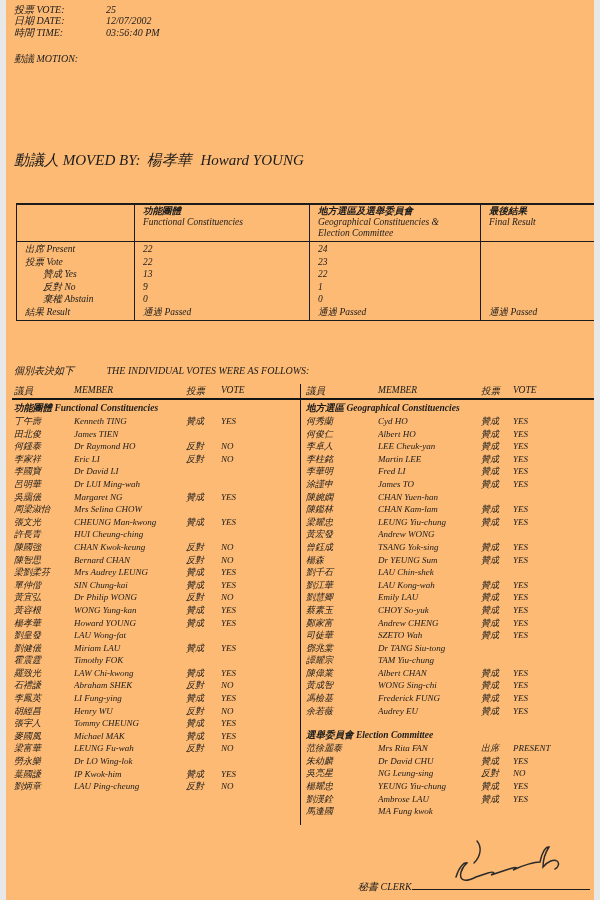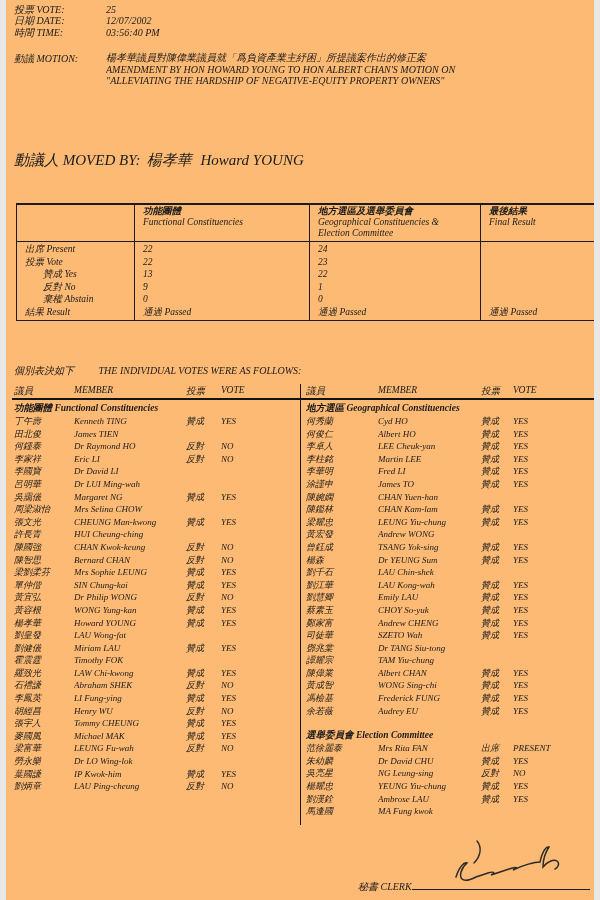--- a/index.html
+++ b/index.html
@@ -26,21 +26,21 @@
     font-size:9.5px;table-layout:fixed;}
   table.summary td{border:1px solid #1c1c1c;vertical-align:top;padding:1px 4px 2px 8px;line-height:11px;}
   table.summary{border-top:2px solid #1c1c1c;}
   td.c1{width:105px;} td.c2{width:162px;} td.c3{width:158px;} td.c4{width:162px;}
   .hcn{font-weight:bold;}
   table.summary td .line{line-height:12.5px;height:12.5px;white-space:nowrap;overflow:hidden;}
   .indent{padding-left:18px;}
   
   .votes{position:absolute;left:0;top:360px;width:600px;height:470px;}
   .ivtitle{position:absolute;left:8px;top:4px;font-size:10px;white-space:nowrap;}
-  .ivtitle .en{margin-left:22px;}
+  .ivtitle .en{margin-left:30px;}
   .vhead{position:absolute;top:25px;}
   .hl{left:8px;width:286px;}
   .hr2{left:300px;width:297px;}
   .thickline{position:absolute;left:6px;top:38px;width:590px;height:2px;background:#141414;}
   .divider{position:absolute;left:294px;top:24px;width:1px;height:441px;background:#141414;}
   .vcol{position:absolute;top:42px;}
   .vcol.left{left:8px;width:286px;}
   .vcol.right{left:300px;width:297px;}
   .vrow{display:flex;font-size:9px;line-height:12.6px;white-space:nowrap;}
   .vrow span{overflow:hidden;flex:none;}
@@ -74,25 +74,20 @@
       <span class="v">12/07/2002</span>
     </div>
     <div class="kv">
       <span class="k">時間 TIME:</span>
       <span class="v">03:56:40 PM</span>
     </div>
   </div>
 
   <div class="motion">
     <span class="k">動議 MOTION:</span>
-    <div class="mtext">
-      <div>楊孝華議員對陳偉業議員就「爲負資產業主紓困」所提議案作出的修正案</div>
-      <div>AMENDMENT BY HON HOWARD YOUNG TO HON ALBERT CHAN'S MOTION ON</div>
-      <div>"ALLEVIATING THE HARDSHIP OF NEGATIVE-EQUITY PROPERTY OWNERS"</div>
-    </div>
   </div>
 
   <div class="movedby">
     <span class="k">動議人 MOVED BY:</span>
     <span class="cn">楊孝華</span>
     <span class="en">Howard YOUNG</span>
   </div>
 
   <table class="summary">
     <tbody>
@@ -241,21 +236,21 @@
             <span>NO</span>
           </div>
           <div class="vrow">
             <span>陳智思</span>
             <span>Bernard CHAN</span>
             <span>反對</span>
             <span>NO</span>
           </div>
           <div class="vrow">
             <span>梁劉柔芬</span>
-            <span>Mrs Sophie LEUNG</span>
+            <span>Mrs Audrey LEUNG</span>
             <span>贊成</span>
             <span>YES</span>
           </div>
           <div class="vrow">
             <span>單仲偕</span>
             <span>SIN Chung-kai</span>
             <span>贊成</span>
             <span>YES</span>
           </div>
           <div class="vrow">

